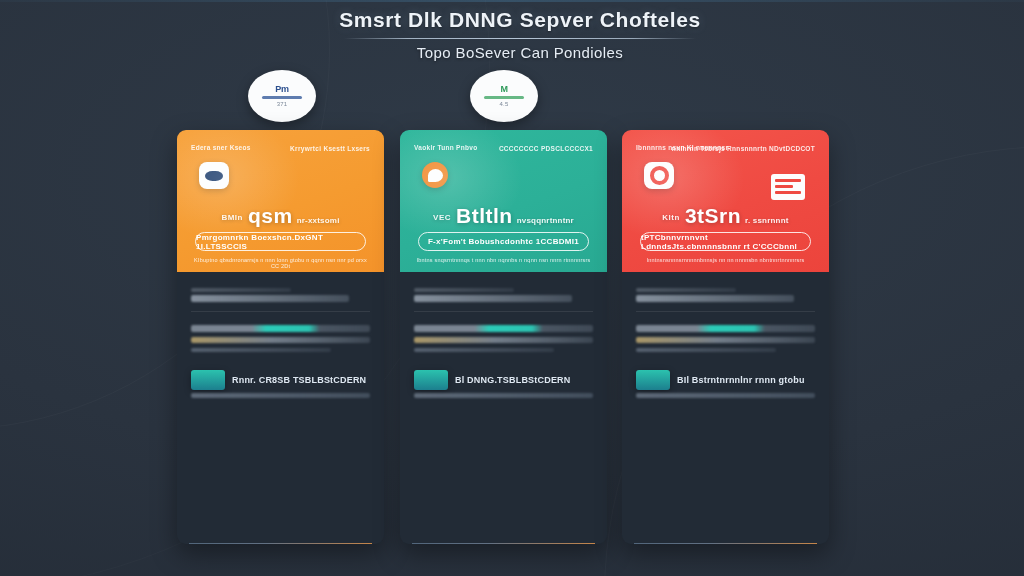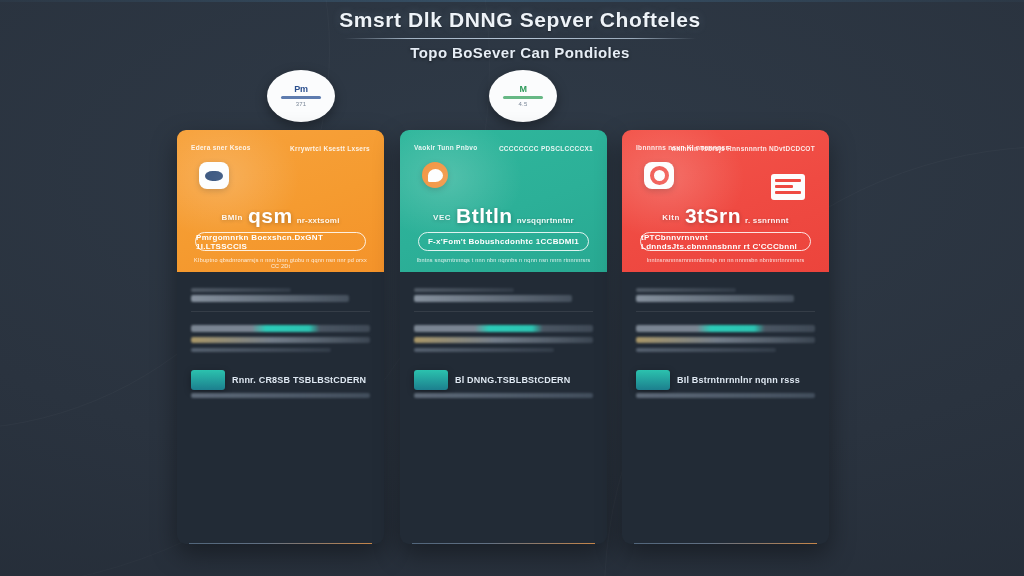--- a/index.html
+++ b/index.html
@@ -38,28 +38,28 @@
     color:#eef3f8;
     text-shadow:0 1px 3px rgba(0,0,0,.55), 0 0 9px rgba(180,210,240,.25);
     filter:blur(.35px);
   }
   .title-rule{
     width:352px;height:1px;margin:6px auto 0;
     background:linear-gradient(90deg,rgba(190,210,230,0) 0%,rgba(200,218,236,.75) 18%,rgba(205,222,240,.85) 50%,rgba(200,218,236,.7) 82%,rgba(190,210,230,0) 100%);
   }
   .subtitle{
     margin-top:5px;
-    font-size:15px; font-weight:700; letter-spacing:.4px;
+    font-size:15px; font-weight:400; letter-spacing:.4px;
     color:#e6edf5;
     text-shadow:0 1px 3px rgba(0,0,0,.5);
     filter:blur(.4px);
   }
 
   
-  .badges{ position:absolute; left:0; right:0; top:70px; height:56px;margin-left:19px; }
+  .badges{ position:absolute; left:0; right:0; top:70px; height:56px; }
   .badge{
     position:absolute; top:0;
     width:68px;height:52px; border-radius:50%;
     background:#fbfcfd;
     box-shadow:0 4px 12px rgba(0,0,0,.35);
     display:flex; flex-direction:column; align-items:center; justify-content:center;
     gap:2px;
   }
   .badge.b1{ left:248px; } .badge.b2{ left:470px; } .badge.b3{ left:693px; }
   .badge .mark{
@@ -304,21 +304,21 @@
           </div>
         <div class="row">
             <div class="blurline t2"></div>
           </div>
         <div class="hr"></div>
         <div class="accentline"></div>
         <div class="goldline"></div>
         <div class="thinline"></div>
         <div class="chip-row">
           <span class="chip"></span>
-          <span class="chip-text">BIl Bstrntnrnnlnr nqnn rsss</span>
+          <span class="chip-text">BIl Bstrntnrnnlnr rnnn gtobu</span>
         </div>
         <div class="chip-sub"></div>
         <div class="divider"></div>
       </div>
 
     </div>
 
   </div>
 </div>
 

